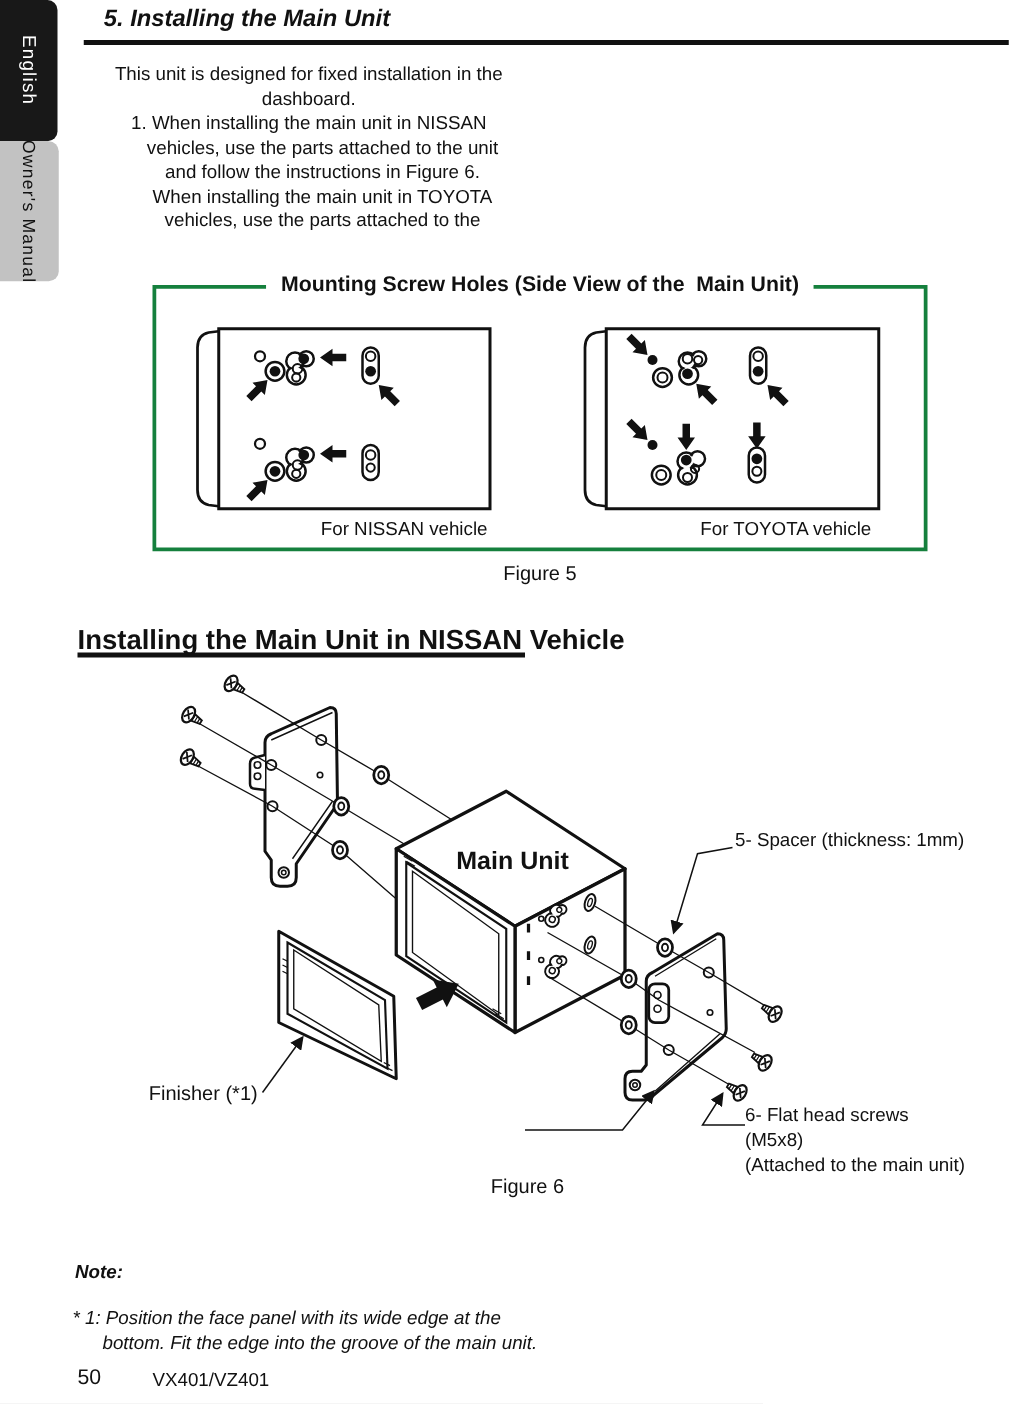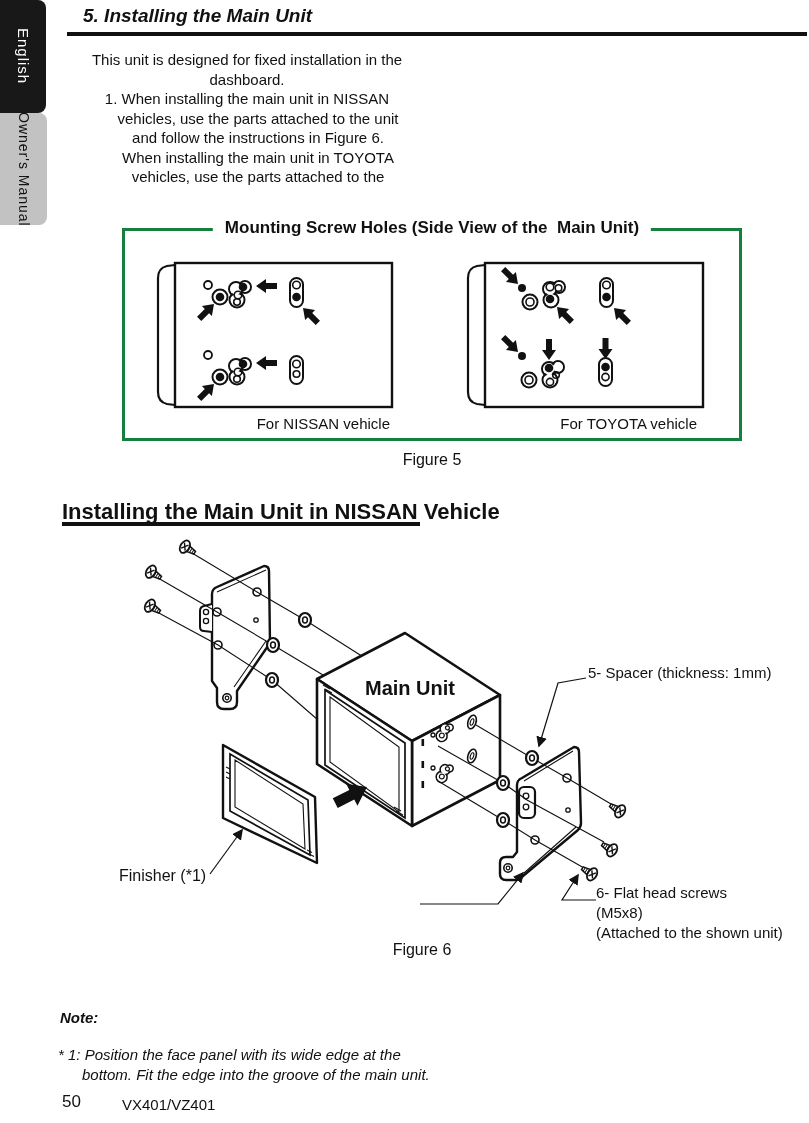--- a/index.html
+++ b/index.html
@@ -312,21 +312,21 @@
       <polyline points="340,369 418,369 443,338" marker-end="url(#mk)"></polyline>
       <polyline points="516,365 482,365 498,340" marker-end="url(#mk)"></polyline>
     </g>
   </svg>
 
   <div class="abs f6label lbl-spacer">5- Spacer (thickness: 1mm)</div>
   <div class="abs f6label lbl-finisher">Finisher (*1)</div>
   <div class="abs f6label lbl-screws">
     <div>6- Flat head screws</div>
     <div>(M5x8)</div>
-    <div>(Attached to the shown unit)</div>
+    <div>(Attached to the main unit)</div>
   </div>
   <div class="abs figcap fig6cap">Figure 6</div>
 
   <div class="abs note">
     <div class="nh">Note:</div>
     <div>
       <span>* 1:</span>
       <span>Position the face panel with its wide edge at the</span>
     </div>
     <div class="l2">bottom. Fit the edge into the groove of the main unit.</div>

